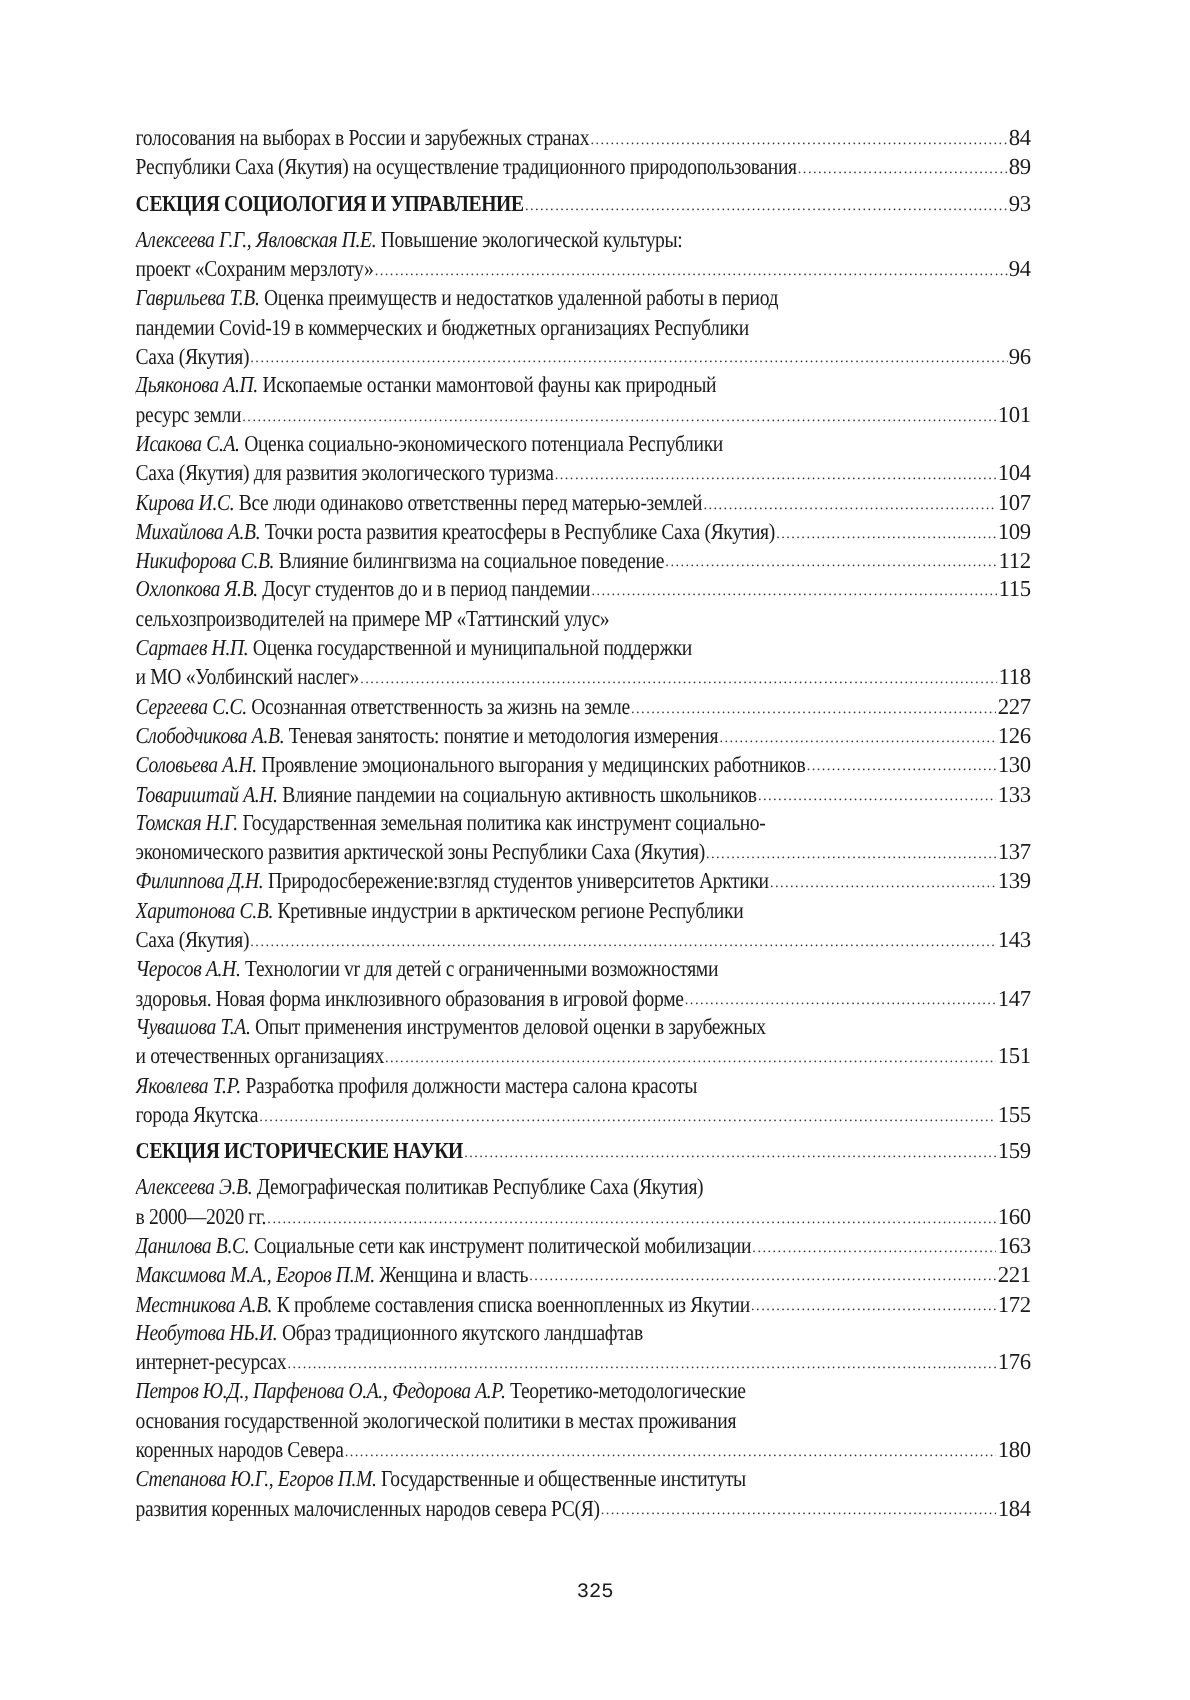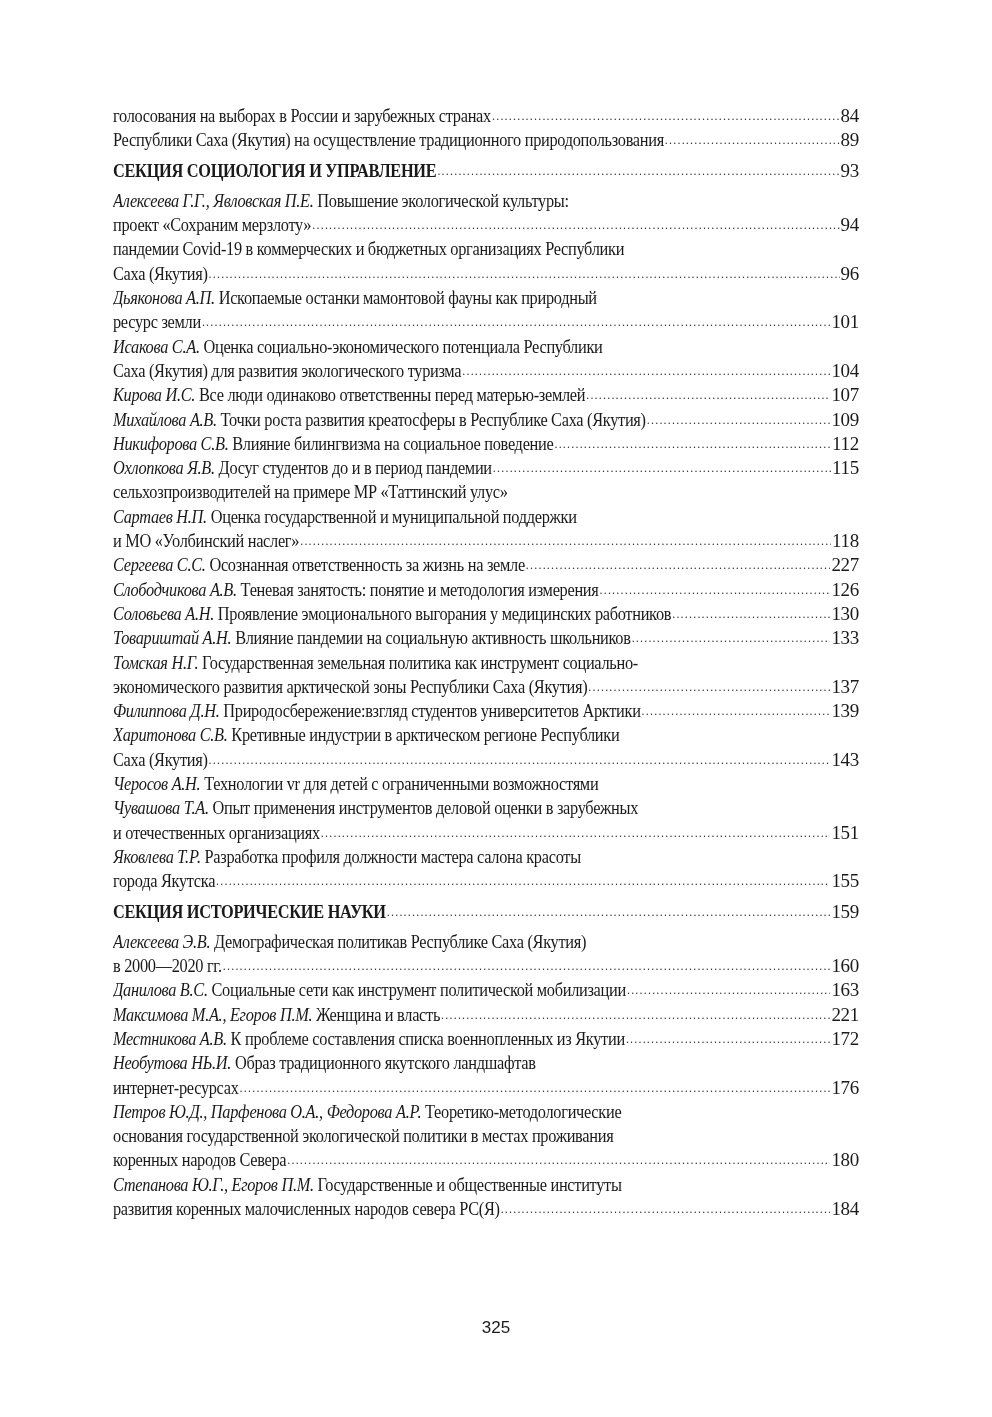--- a/index.html
+++ b/index.html
@@ -18,21 +18,21 @@
     flex: 1 1 auto; overflow: hidden; white-space: nowrap;
     letter-spacing: 1.2px; font-size: 12px; color: #333; margin: 0 1px;
   }
   .line .dots::before { content: "................................................................................................................................................................................................................................................................."; }
   .line .pg { flex: 0 0 auto; letter-spacing: -0.3px; }
   .author { font-style: italic; }
   .section { font-weight: bold; font-size: 19px; letter-spacing: 0px; }
   .section-line { height: 24.3px; line-height: 24.3px; margin: 6px 0 6px 0; }
   .footer {
     position: absolute; top: 1318px; left: 0; width: 992px; text-align: center;
-    font-family: Liberation Sans, sans-serif; font-size: 17px; color: #1a1a1a;
+    font-family: Liberation Mono, monospace; font-size: 17px; color: #1a1a1a;
   }
 </style>
 </head>
 <body>
 
 <div class="page" id="page">
     <div class="entry">
       <div class="line">
         <span class="txt" style="transform: scaleX(0.86); margin-right: -61.46px;"><span>голосования на выборах в России и зарубежных странах</span></span>
         <span class="dots"></span>
@@ -56,20 +56,23 @@
         <span class="txt" style="transform: scaleX(0.86); margin-right: -74.2px;"><span class="author">Алексеева Г.Г., Явловская П.Е.</span> <span>Повышение экологической культуры:</span></span>
       </div>
       <div class="line">
         <span class="txt" style="transform: scaleX(0.86); margin-right: -32.2px;"><span>проект «Сохраним мерзлоту»</span></span>
         <span class="dots"></span>
         <span class="pg">94</span>
       </div>
     </div>
     <div class="entry">
       <div class="line">
+        <span class="txt" style="transform: scaleX(0.86); margin-right: -87.22px;"><span class="author">Гаврильева Т.В.</span> <span>Оценка преимуществ и недостатков удаленной работы в период</span></span>
+      </div>
+      <div class="line">
         <span class="txt" style="transform: scaleX(0.86); margin-right: -83.16px;"><span>пандемии Covid-19 в коммерческих и бюджетных организациях Республики</span></span>
       </div>
       <div class="line">
         <span class="txt" style="transform: scaleX(0.86); margin-right: -15.4px;"><span>Саха (Якутия)</span></span>
         <span class="dots"></span>
         <span class="pg">96</span>
       </div>
     </div>
     <div class="entry">
       <div class="line">
@@ -183,20 +186,25 @@
       </div>
       <div class="line">
         <span class="txt" style="transform: scaleX(0.86); margin-right: -15.4px;"><span>Саха (Якутия)</span></span>
         <span class="dots"></span>
         <span class="pg">143</span>
       </div>
     </div>
     <div class="entry">
       <div class="line">
         <span class="txt" style="transform: scaleX(0.86); margin-right: -78.96px;"><span class="author">Черосов А.Н.</span> <span>Технологии vr для детей с ограниченными возможностями</span></span>
+      </div>
+      <div class="line">
+        <span class="txt" style="transform: scaleX(0.86); margin-right: -74.34px;"><span>здоровья. Новая форма инклюзивного образования в игровой форме</span></span>
+        <span class="dots"></span>
+        <span class="pg">147</span>
       </div>
     </div>
     <div class="entry">
       <div class="line">
         <span class="txt" style="transform: scaleX(0.86); margin-right: -85.54px;"><span class="author">Чувашова Т.А.</span> <span>Опыт применения инструментов деловой оценки в зарубежных</span></span>
       </div>
       <div class="line">
         <span class="txt" style="transform: scaleX(0.86); margin-right: -33.74px;"><span>и отечественных организациях</span></span>
         <span class="dots"></span>
         <span class="pg">151</span>

